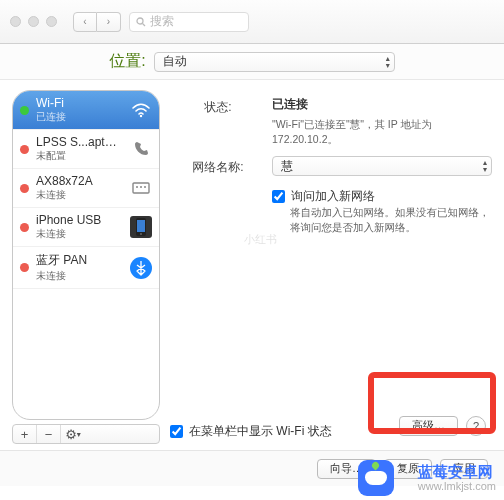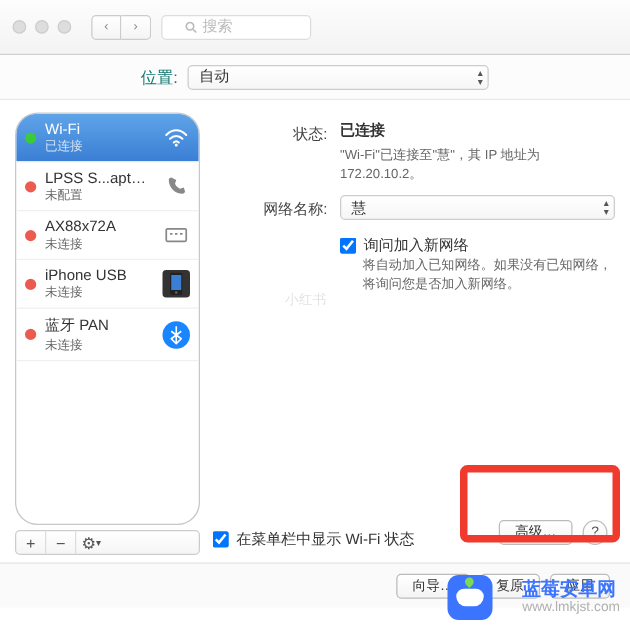--- a/index.html
+++ b/index.html
@@ -5,52 +5,52 @@
 *{box-sizing:border-box;margin:0;padding:0;font-family:-apple-system,"Helvetica Neue",Arial,sans-serif}
 body{background:#fff;width:504px;height:500px;overflow:hidden;position:relative;font-size:12px;color:#333}
 .titlebar{height:44px;background:linear-gradient(#fdfdfd,#f3f3f3);border-bottom:1px solid #d0d0d0;display:flex;align-items:center;padding:0 10px;gap:8px}
 .traffic{display:flex;gap:7px}
 .tl{width:11px;height:11px;border-radius:50%;background:#ddd;border:1px solid #ccc}
 .navbtns{display:flex;margin-left:8px}
 .navbtn{width:24px;height:20px;border:1px solid #ccc;background:linear-gradient(#fff,#f4f4f4);display:flex;align-items:center;justify-content:center;color:#888;font-size:10px}
 .navbtn:first-child{border-radius:4px 0 0 4px}
 .navbtn:last-child{border-radius:0 4px 4px 0;border-left:0}
 .title{flex:1;text-align:center;color:#555;font-size:13px}
-.search{display:flex;align-items:center;width:120px;height:20px;border:1px solid #ddd;border-radius:4px;background:#fff;padding:0 18px;color:#bbb;gap:4px}
+.search{display:flex;align-items:center;width:120px;height:20px;border:1px solid #ddd;border-radius:4px;background:#fff;padding:0 6px;color:#bbb;gap:4px}
 .locbar{height:36px;display:flex;align-items:center;justify-content:center;gap:8px;border-bottom:1px solid #e8e8e8;background:#fcfcfc}
-.loclabel{font-size:13px;color:#0f766e}
+.loclabel{font-size:16px;color:#4d7c0f}
 .select{height:20px;border:1px solid #ccc;border-radius:4px;background:linear-gradient(#fff,#f6f6f6);display:flex;align-items:center;padding:0 8px;font-size:12px;position:relative}
 .select .chev{position:absolute;right:4px;font-size:8px;color:#555;line-height:7px}
 .mainrow{display:flex;height:370px;padding:10px 12px 6px;gap:10px}
 .sidebar{width:148px;display:flex;flex-direction:column}
 .iflist{flex:1;border:1px solid #c8c8c8;border-radius:18px;background:#fff;overflow:hidden}
 .ifitem{display:flex;align-items:center;padding:5px 7px;gap:7px;border-bottom:1px solid #f0f0f0}
 .ifitem.sel{background:linear-gradient(#5fa4e8,#3a7fd4);color:#fff}
 .dot{width:9px;height:9px;border-radius:50%;flex-shrink:0}
 .dot.green{background:#3cc93c}
 .dot.red{background:#ec5b50}
 .ifinfo{flex:1;min-width:0}
 .ifname{font-size:12px;white-space:nowrap;overflow:hidden;text-overflow:ellipsis}
 .ifstat{font-size:10px;opacity:.75}
 .ificon{width:22px;height:22px;flex-shrink:0;border-radius:4px;display:flex;align-items:center;justify-content:center}
 .listctl{display:flex;margin-top:4px;border:1px solid #ccc;border-radius:4px;background:linear-gradient(#fff,#f5f5f5);height:20px}
 .listctl div{width:24px;display:flex;align-items:center;justify-content:center;border-right:1px solid #ddd;font-size:13px;color:#555}
 .listctl div:last-child{border-right:0}
 .detail{flex:1;position:relative;padding:6px 4px}
 .frow{display:flex;align-items:flex-start;margin-bottom:10px;gap:10px}
-.flabel{width:88px;text-align:right;font-size:12px;color:#444;padding-top:3px}
+.flabel{width:88px;text-align:center;font-size:12px;color:#444;padding-top:3px}
 .fval{flex:1}
 .statline{display:flex;align-items:center;gap:12px;margin-bottom:4px}
 .btn{height:20px;border:1px solid #bbb;border-radius:4px;background:linear-gradient(#fff,#f4f4f4);padding:0 12px;font-size:11px;display:inline-flex;align-items:center;justify-content:center}
 .desc{font-size:10.5px;color:#666;line-height:1.4}
 .netselect{width:220px}
 .cb{display:flex;align-items:center;gap:6px;font-size:12px;margin-top:12px}
 .cb input{margin:0}
 .small{font-size:10.5px;color:#666;margin-left:18px;margin-top:0;line-height:1.4}
-.wm{position:absolute;top:142px;left:58px;color:rgba(0,0,0,.12);font-size:11px;pointer-events:none}
+.wm{position:absolute;top:142px;left:74px;color:rgba(0,0,0,.12);font-size:11px;pointer-events:none}
 .redbox{position:absolute;border:6px solid #ef3a2d;border-radius:6px;width:128px;height:62px;right:0;bottom:10px;pointer-events:none}
 .advrow{position:absolute;bottom:4px;left:0;right:10px;display:flex;align-items:center}
 .advrow .spacer{flex:1}
 .helpbtn{width:20px;height:20px;border-radius:50%;border:1px solid #bbb;background:linear-gradient(#fff,#f4f4f4);display:flex;align-items:center;justify-content:center;font-size:11px;color:#555;margin-left:8px}
 .footer{height:36px;display:flex;align-items:center;justify-content:flex-end;padding:0 16px;gap:8px;border-top:1px solid #e5e5e5;background:#fafafa}
 .brand{position:absolute;bottom:4px;right:8px;display:flex;align-items:center;gap:24px}
 .brandicon{width:36px;height:36px;background:#3b74ff;border-radius:9px;position:relative;display:flex;align-items:center;justify-content:center}
 .brandicon:before{content:"";width:22px;height:14px;background:#fff;border-radius:8px 8px 10px 10px;position:relative}
 .brandicon:after{content:"";position:absolute;top:2px;left:14px;width:7px;height:7px;border-radius:50% 50% 0 50%;background:#7ed957;transform:rotate(45deg)}
 .brandtxt{display:flex;flex-direction:column;line-height:1.1}

